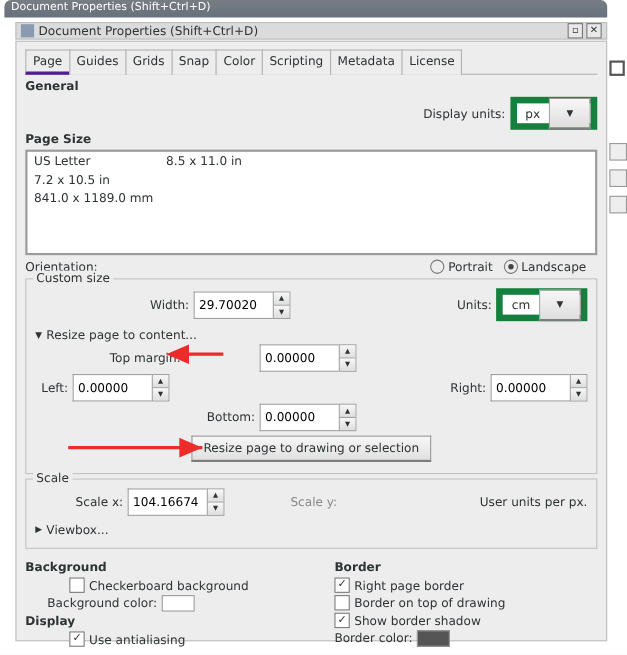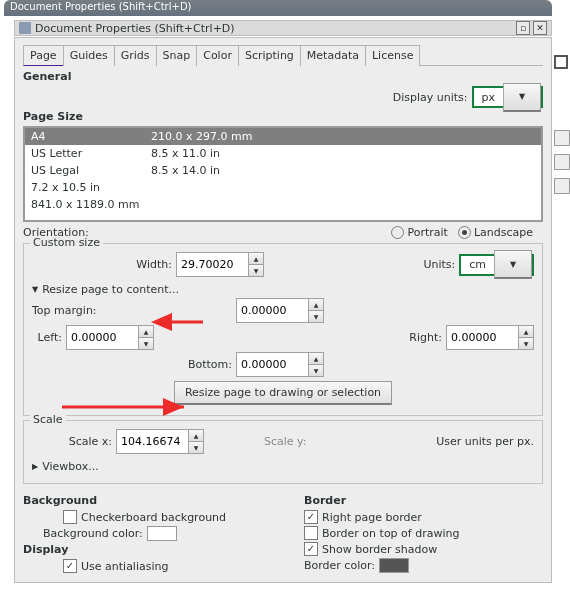--- a/index.html
+++ b/index.html
@@ -5,26 +5,26 @@
   html,body{margin:0;padding:0;font-family:"DejaVu Sans",Arial,sans-serif;font-size:11px;color:#2e3436;background:#fff}
   body{width:570px;height:595px;position:relative;overflow:hidden}
   .outer-title{position:absolute;left:4px;top:0;width:548px;height:16px;background:linear-gradient(#777d82,#66717e);color:#fff;font-size:10px;padding:1px 6px;border-top-left-radius:6px;border-top-right-radius:6px;box-sizing:border-box}
   .inner-title{position:absolute;left:14px;top:20px;width:538px;height:16px;background:#dbdbdb;border:1px solid #bdbdbd;display:flex;align-items:center;padding:0 4px;box-sizing:border-box}
   .inner-title .icon{width:12px;height:12px;background:#8a9ab0;margin-right:4px}
   .inner-title .txt{flex:1}
   .winbtn{width:12px;height:12px;border:1px solid #777;margin-left:3px;display:flex;align-items:center;justify-content:center;font-size:9px;background:#e9e9e9;cursor:pointer}
   .panel{position:absolute;left:14px;top:37px;width:538px;height:546px;border:1px solid #bdbdbd;background:#ededed;box-sizing:border-box;padding:6px 8px}
   .tabs{display:flex;border-bottom:1px solid #b3b3b3;margin-bottom:4px}
   .tab{padding:3px 6px;border:1px solid #b3b3b3;border-bottom:none;margin-right:-1px;background:#ededed;cursor:pointer;position:relative;top:1px}
-  .tab.active{background:#ededed;border-bottom:1px solid #4c1d95;font-weight:normal}
+  .tab.active{background:#ededed;border-bottom:3px solid #4c1d95;font-weight:normal}
   .section-title{font-weight:bold;margin:2px 0 3px 0}
   .row{display:flex;align-items:center;margin:2px 0}
   .spacer{flex:1}
   .label{margin-right:4px}
-  .select{display:inline-flex;align-items:center;border:2px solid #15803d;background:#fff;height:18px}
+  .select{display:inline-flex;align-items:center;border:6px solid #15803d;background:#fff;height:18px}
   .select .val{padding:0 8px}
   .select .btn{width:16px;height:18px;border-left:1px solid #a8a8a8;background:linear-gradient(#f7f7f7,#dedede);display:flex;align-items:center;justify-content:center;font-size:8px;cursor:pointer}
   .listbox{border:2px solid #9a9a9a;background:#fff;height:92px;overflow:hidden}
   .lr{display:flex;padding:2px 6px}
   .lr.sel{background:#7f7f7f;color:#fff}
   .lc1{width:120px}
   .fieldset{border:1px solid #c3c3c3;padding:6px 8px 8px 8px;margin:4px 0;position:relative}
   .fs-label{position:absolute;top:-8px;left:6px;background:#ededed;padding:0 3px}
   .spin{display:inline-flex;align-items:stretch;height:25px}
   .spin input{width:72px;border:1px solid #a0a0a0;border-right:none;padding:0 4px;font:inherit;background:#fff;box-sizing:border-box}
@@ -83,31 +83,23 @@
     <span class="spacer"></span>
     <span class="label">Display units:</span>
     <span class="select">
       <span class="val">px</span>
       <span class="btn">▼</span>
     </span>
   </div>
 
   <div class="section-title">Page Size</div>
   <div class="listbox">
-    <div class="lr sel">
-      <div class="lc1">A4</div>
-      <div>210.0 x 297.0 mm</div>
-    </div>
     <div class="lr">
       <div class="lc1">US Letter</div>
       <div>8.5 x 11.0 in</div>
-    </div>
-    <div class="lr">
-      <div class="lc1">US Legal</div>
-      <div>8.5 x 14.0 in</div>
     </div>
     <div class="lr">
       <div>7.2 x 10.5 in</div>
     </div>
     <div class="lr">
       <div>841.0 x 1189.0 mm</div>
     </div>
   </div>
 
   <div class="row" style="margin-top:4px">
@@ -143,21 +135,21 @@
       </span>
     </div>
 
 
     <div class="disclose">
       <span class="tri">▼</span>
       <span>Resize page to content...</span>
     </div>
 
     <div class="row">
-      <span style="width:200px;text-align:left" class="label">Top margin:</span>
+      <span style="width:200px;text-align:center" class="label">Top margin:</span>
       <span class="spin">
         <input value="0.00000" style="">
         <span class="sbtns">
             <span class="sb">▲</span>
             <span class="sb">▼</span>
           </span>
       </span>
     </div>
 
     <div class="row">

